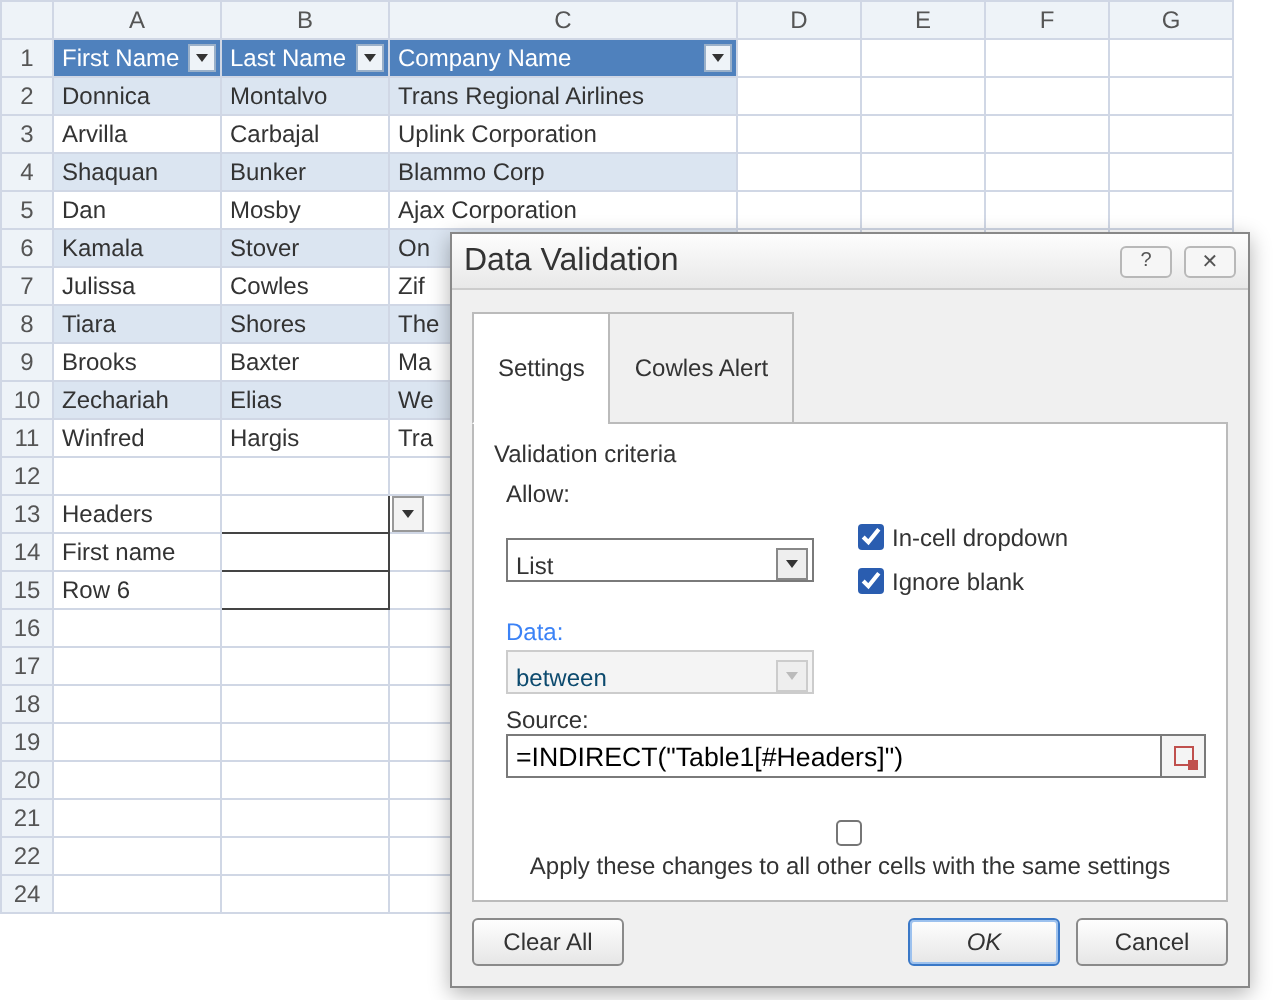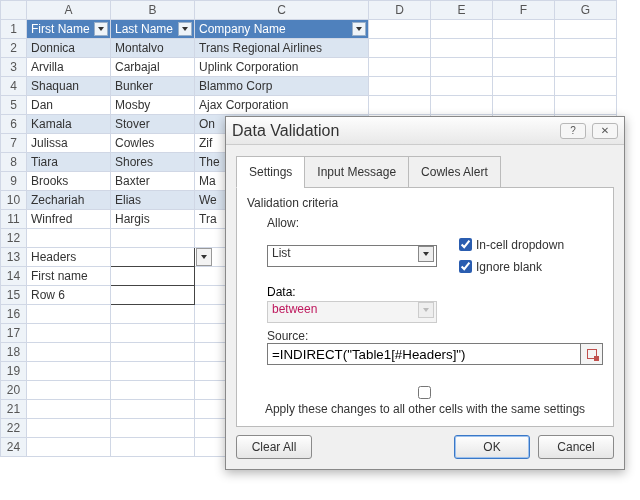--- a/index.html
+++ b/index.html
@@ -86,21 +86,21 @@
     background: #f6f6f6;
     border: 1px solid #b8b8b8;
     border-radius: 3px;
     width: 26px; height: 16px;
     display: flex; align-items: center; justify-content: center;
     font-size: 10px;
     color: #555;
   }
   .tabs { display: flex; margin: 10px 10px 0 10px; border-bottom: 1px solid #bbb; }
   .tab {
-    padding: 8px 12px;
+    padding: 20px 12px;
     border: 1px solid #bbb;
     background: #f0f0f0;
     margin-right: -1px;
     position: relative;
     top: 1px;
   }
   .tab.active { background: #fff; border-bottom: 1px solid #fff; }
   .panel {
     margin: 0 10px;
     padding: 8px 10px 4px 10px;
@@ -111,22 +111,22 @@
   .fieldrow { display: flex; align-items: center; margin: 2px 0; }
   .lbl { display: block; margin-top: 6px; }
   .sel, .txt {
     font-family: inherit;
     font-size: 12px;
     height: 22px;
     border: 1px solid #7a7a7a;
     background: #fff;
     padding: 0 4px;
   }
-  .sel.dis, .txt.dis { color: #be185d; background: #f4f4f4; border-color: #ccc; }
-  .sel { width: 170px; display: flex; align-items: flex-start; justify-content: space-between; padding-right: 2px;}
+  .sel.dis, .txt.dis { color: #0c4a6e; background: #f4f4f4; border-color: #ccc; }
+  .sel { width: 154px; display: flex; align-items: flex-end; justify-content: space-between; padding-right: 2px;}
   .selbtn { width: 16px; height: 16px; background: #eee; border: 1px solid #888; display:flex;align-items:center;justify-content:center;}
   .chk { display: flex; align-items: center; margin: 3px 0; }
   .chk input { margin-right: 4px; accent-color: #2a5db0; }
   .srcrow { display:flex; align-items:center; }
   .txtsrc { flex: 1; height:22px; border:1px solid #7a7a7a; padding: 0 4px; background:#fff; }
   .pickbtn { width: 22px; height: 22px; border:1px solid #7a7a7a; border-left:none; background:#f4f4f4; display:flex;align-items:center;justify-content:center; }
   .pickicon { width:10px;height:10px;border:1px solid #c0504d; position:relative;}
   .pickicon::after{content:"";position:absolute;right:-3px;bottom:-3px;width:5px;height:5px;background:#c0504d;}
   .applyrow { margin: 18px 0 6px 0; display:flex; align-items:center;flex-direction:column; }
   .dlgbtns {
@@ -136,23 +136,23 @@
     align-items: center;
   }
   .dbtn {
     min-width: 76px;
     height: 24px;
     border: 1px solid #8a8a8a;
     background: linear-gradient(#fefefe,#e6e6e6);
     border-radius: 3px;
     display:flex;align-items:center;justify-content:center;
   }
-  .dbtn.def { border: 1px solid #3a78c7; box-shadow: 0 0 0 1px #9cc1ee inset; }
+  .dbtn.def { border: 1px solid #3a78c7; box-shadow: 0 0 0 1px #9cc1ee inset; font-style: italic; }
   .spacer { flex:1; }
-  .grp { margin-left: 20px; }
+  .grp { margin-left: 6px; }
 </style>
 </head>
 <body>
 
 <table class="grid">
   <tbody>
       <tr>
     <th class="colhead" style="width:26px"></th>
     <th class="colhead colA">A</th>
     <th class="colhead colB">B</th>
@@ -408,21 +408,20 @@
 <div class="dlg">
   <div class="titlebar">
     <span class="title">Data Validation</span>
     <div class="btns">
       <div class="winbtn">?</div>
       <div class="winbtn">✕</div>
     </div>
   </div>
   <div class="tabs">
     <div class="tab active">Settings</div>
-    <div class="tab">Input Message</div>
     <div class="tab">Cowles Alert</div>
   </div>
   <div class="panel">
     <div>Validation criteria</div>
     <div class="grp">
       <span class="lbl">Allow:</span>
       <div class="fieldrow">
         <div class="sel">
           <span>List</span>
           <span class="selbtn">
@@ -434,21 +433,21 @@
           <label class="chk">
               <input type="checkbox" checked="" style="">
               <span>In-cell dropdown</span>
             </label>
           <label class="chk">
               <input type="checkbox" checked="" style="">
               <span>Ignore blank</span>
             </label>
         </div>
       </div>
-      <span class="lbl" style="color:#000000">Data:</span>
+      <span class="lbl" style="color:#3b82f6">Data:</span>
       <div class="fieldrow">
         <div class="sel dis">
           <span>between</span>
           <span class="selbtn" style="border-color:#ccc">
               <span class="tri" style="border-top-color:#bbb"></span>
             </span>
         </div>
       </div>
       <span class="lbl">Source:</span>
       <div class="srcrow">

